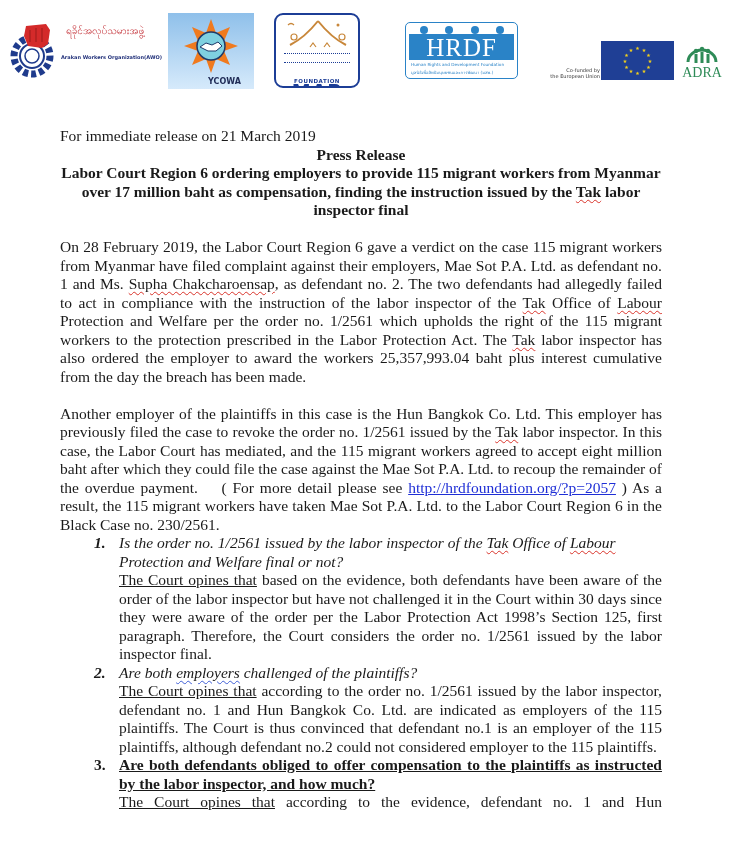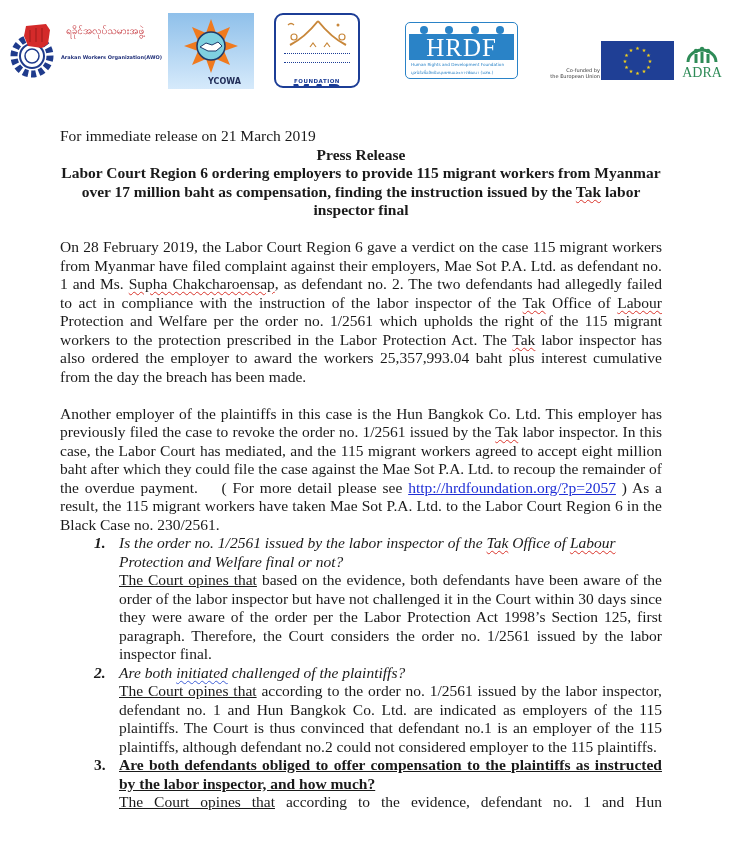--- a/index.html
+++ b/index.html
@@ -165,21 +165,21 @@
 
 
   <ol class="issues">
     <li class="issue">
       <span class="num it">1.</span>
       <span class="q-it"><span>Is the order no. 1/2561 issued by the labor inspector of the </span><span class="spell">Tak</span><span> Office of </span><span class="spell">Labour</span><span> Protection and Welfare final or not?</span></span>
       <span class="ans"><span class="lead">The Court opines that</span><span> based on the evidence, both defendants have been aware of the order of the labor inspector but have not challenged it in the Court within 30 days since they were aware of the order per the Labor Protection Act 1998’s Section 125, first paragraph. Therefore, the Court considers the order no. 1/2561 issued by the labor inspector final.</span></span>
     </li>
     <li class="issue">
       <span class="num it">2.</span>
-      <span class="q-it"><span>Are both </span><span class="spell-blue">initiated</span><span> challenged of the plaintiffs?</span></span>
+      <span class="q-it"><span>Are both </span><span class="spell-blue">employers</span><span> challenged of the plaintiffs?</span></span>
       <span class="ans"><span class="lead">The Court opines that</span><span> according to the order no. 1/2561 issued by the labor inspector, defendant no. 1 and Hun Bangkok Co. Ltd. are indicated as employers of the 115 plaintiffs. The Court is thus convinced that defendant no.1 is an employer of the 115 plaintiffs, although defendant no.2 could not considered employer to the 115 plaintiffs.</span></span>
     </li>
     <li class="issue">
       <span class="num">3.</span>
       <span class="q-ul">Are both defendants obliged to offer compensation to the plaintiffs as instructed by the labor inspector, and how much?</span>
       <span class="ans" style="text-align-last: justify;"><span class="lead">The Court opines that</span><span> according to the evidence, defendant no. 1 and Hun</span></span>
     </li>
   </ol>
 </div>
 

